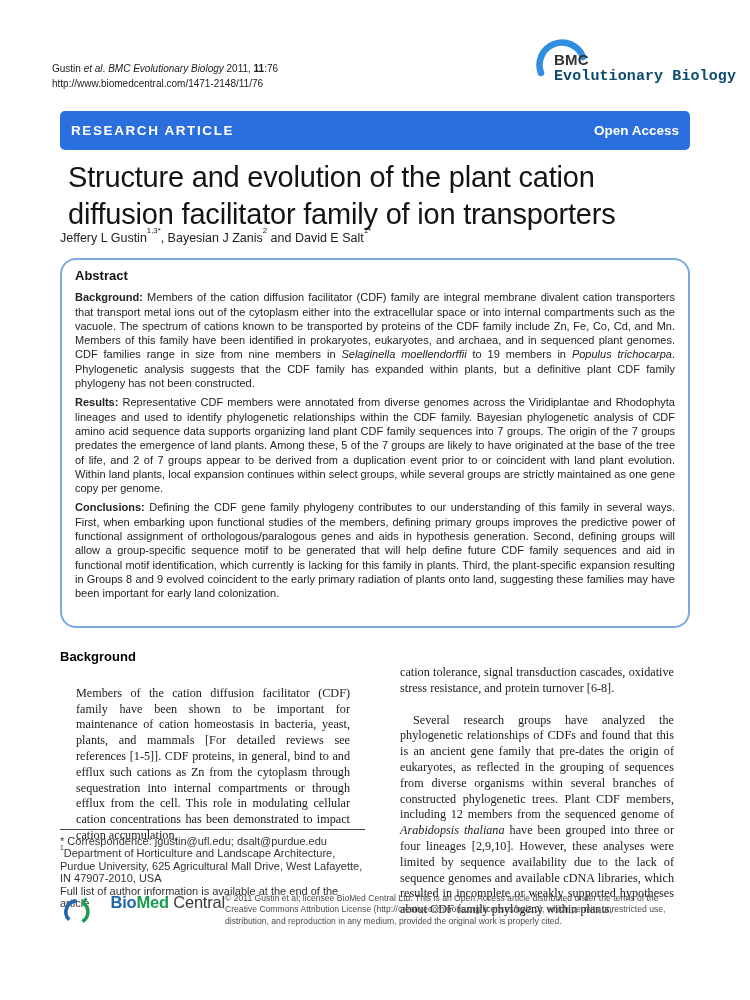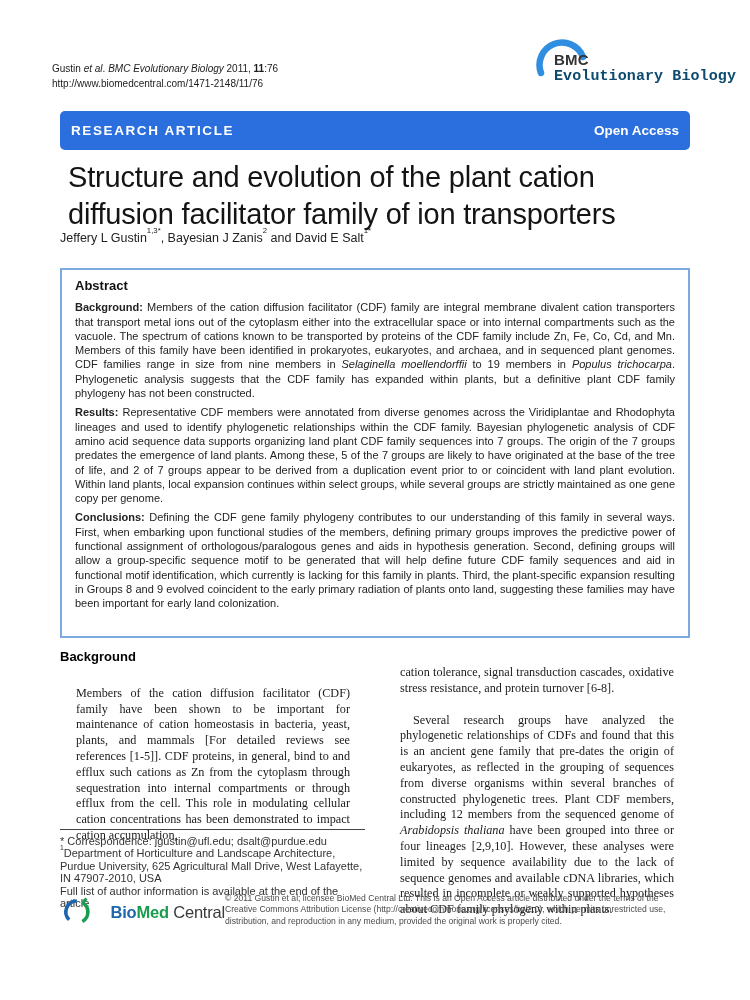--- a/index.html
+++ b/index.html
@@ -33,22 +33,22 @@
 
   
   .title {
     position:absolute; left:60px; top:151px; width:624px; margin:8px;
     font-size:29px; line-height:37px; font-weight:400; color:#141414; letter-spacing:-0.2px;
   }
   .authors { position:absolute; left:60px; top:231px; font-size:12.5px; color:#222; }
 
   
   .abstract {
-    position:absolute; left:60px; top:268px; width:630px; min-height:370px;
-    border:2px solid var(--abstract_border,#7ba9e0); border-radius:0;
+    position:absolute; left:60px; top:258px; width:630px; min-height:370px;
+    border:2px solid var(--abstract_border,#7ba9e0); border-radius:16px;
     padding:9px 13px 10px; font-size:11px; line-height:14.3px; color:#232323;
   }
   .ab-h { font-size:13px; font-weight:bold; color:#111; margin:0 0 7px; }
   .abstract p { margin:0 0 5px; text-align:justify; }
   .abstract p:last-child { margin-bottom:0; }
 
   
   .col {
     position:absolute; top:649px; width:306px;
     font-family:"Liberation Serif", serif; font-size:12.2px; line-height:15.8px;
@@ -62,21 +62,21 @@
 
   
   .footnote {
     position:absolute; left:60px; top:829px; width:305px;
     border-top:1px solid #444; padding-top:5px;
     font-size:11px; line-height:12.4px; color:#333;
   }
 
   
   .footer { position:absolute; left:60px; top:891px; width:630px; display:flex; }
-  .bmlogo { width:165px; display:flex; align-items:center; gap:15px; padding-top:2px; }
+  .bmlogo { width:165px; display:flex; align-items:flex-start; gap:15px; padding-top:2px; }
   .bmlogo .wordmark { font-size:16.5px; letter-spacing:-0.2px; white-space:nowrap; }
   .bmlogo .bio { font-weight:bold; color:var(--biomed_blue,#1e66ae); }
   .bmlogo .med { font-weight:bold; color:var(--biomed_green,#189c4d); }
   .bmlogo .central { color:#3a3a3a; }
   .copy { flex:1; font-size:8.6px; line-height:11.4px; color:#4a4a4a; padding-top:2px; }
 </style>
 </head>
 <body>
 
 <div class="page">

